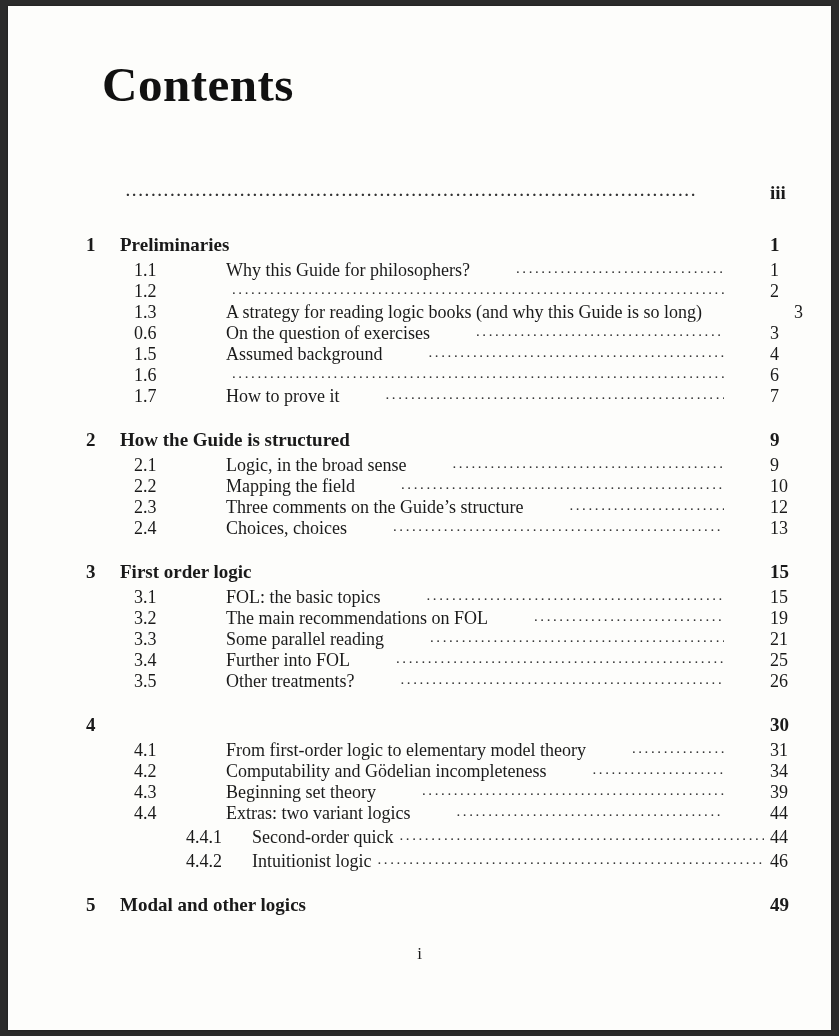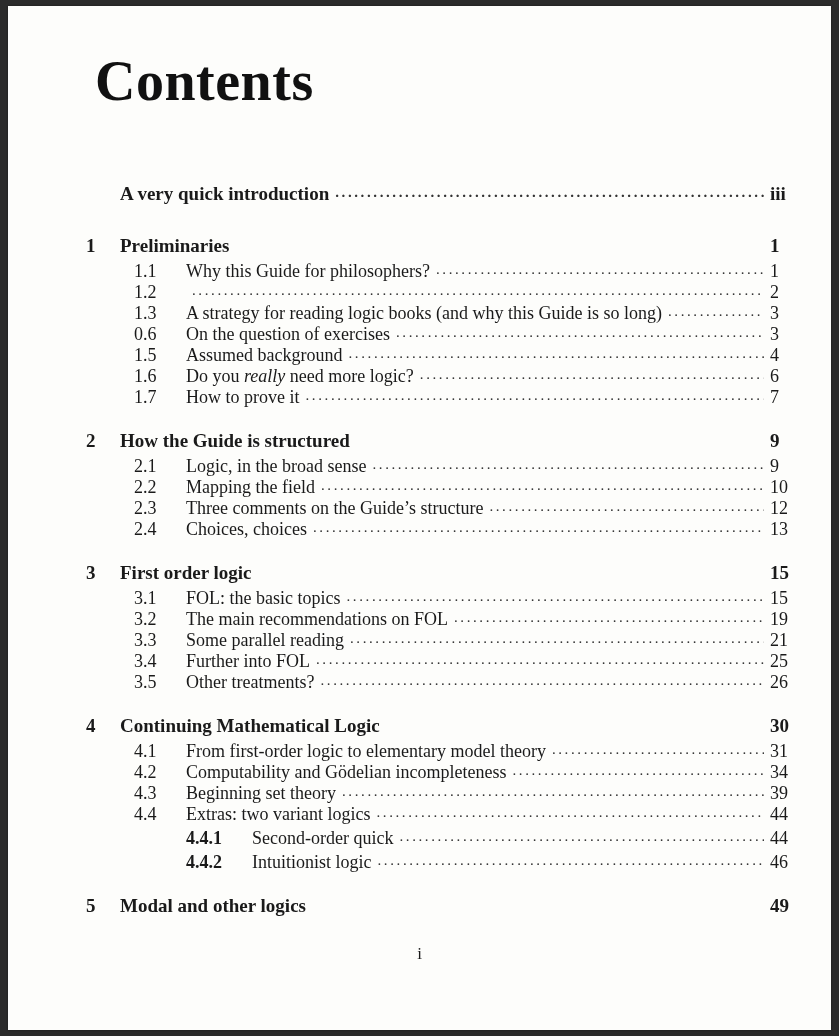--- a/index.html
+++ b/index.html
@@ -25,24 +25,24 @@
   .inner {
     position: absolute;
     left: 78px;
     top: 0;
     width: 706px;
     height: 100%;
   }
   .toc-title {
     font-family: "Liberation Serif", serif;
     font-weight: bold;
-    font-size: 56px;
+    font-size: 49px;
     letter-spacing: 0.5px;
     color: #111;
-    margin: 9px;
+    margin: 16px;
     padding-top: 36px;
     line-height: 1.1;
   }
   .entries {
     margin-top: 70px;
   }
   
   .row {
     display: flex;
     align-items: baseline;
@@ -56,21 +56,20 @@
   }
   .sub-num-col {
     width: 52px;
     flex: 0 0 52px;
     text-align: left;
   }
   .subsub-num-col {
     width: 66px;
     flex: 0 0 66px;
     text-align: left;
-    font-weight: bold;
   }
   .label {
     flex: 0 0 auto;
   }
   .dots {
     flex: 1 1 auto;
     overflow: hidden;
     margin: 0 6px;
     position: relative;
     top: -3px;
@@ -100,20 +99,21 @@
     margin-top: 22px;
     margin-bottom: 4px;
   }
   .chapter .dots { visibility: hidden; }
 
   
   .section {
     font-size: 18px;
     margin-top: 0;
     padding-left: 48px;
+    gap: 40px;
   }
   .subsection {
     font-size: 18px;
     margin-top: 3px;
     padding-left: 48px;
   }
   .italic { font-style: italic; }
 
   .folio {
     position: absolute;
@@ -130,21 +130,20 @@
 
 <div class="page">
   <div class="inner">
 
     <h1 class="toc-title">Contents</h1>
 
     <div class="entries">
 
       <div class="row front">
         <span class="num-col"></span>
-        <span class="label">A very quick introduction</span>
         <span class="dots">..........................................................................................</span>
         <span class="pageno">iii</span>
       </div>
 
       <div class="row chapter">
         <span class="num-col">1</span>
         <span class="label">Preliminaries</span>
         <span class="dots">..........................................................................................</span>
         <span class="pageno">1</span>
       </div>
@@ -172,21 +171,20 @@
         <span class="pageno">3</span>
       </div>
       <div class="row section">
         <span class="sub-num-col">1.5</span>
         <span class="label">Assumed background</span>
         <span class="dots">..........................................................................................</span>
         <span class="pageno">4</span>
       </div>
       <div class="row section">
         <span class="sub-num-col">1.6</span>
-        <span class="label"><span>Do you </span><span class="italic">really</span><span> need more logic?</span></span>
         <span class="dots">..........................................................................................</span>
         <span class="pageno">6</span>
       </div>
       <div class="row section">
         <span class="sub-num-col">1.7</span>
         <span class="label">How to prove it</span>
         <span class="dots">..........................................................................................</span>
         <span class="pageno">7</span>
       </div>
 
@@ -253,21 +251,20 @@
       </div>
       <div class="row section">
         <span class="sub-num-col">3.5</span>
         <span class="label">Other treatments?</span>
         <span class="dots">..........................................................................................</span>
         <span class="pageno">26</span>
       </div>
 
       <div class="row chapter">
         <span class="num-col">4</span>
-        <span class="label">Continuing Mathematical Logic</span>
         <span class="dots">..........................................................................................</span>
         <span class="pageno">30</span>
       </div>
       <div class="row section">
         <span class="sub-num-col">4.1</span>
         <span class="label">From first-order logic to elementary model theory</span>
         <span class="dots">..........................................................................................</span>
         <span class="pageno">31</span>
       </div>
       <div class="row section">

